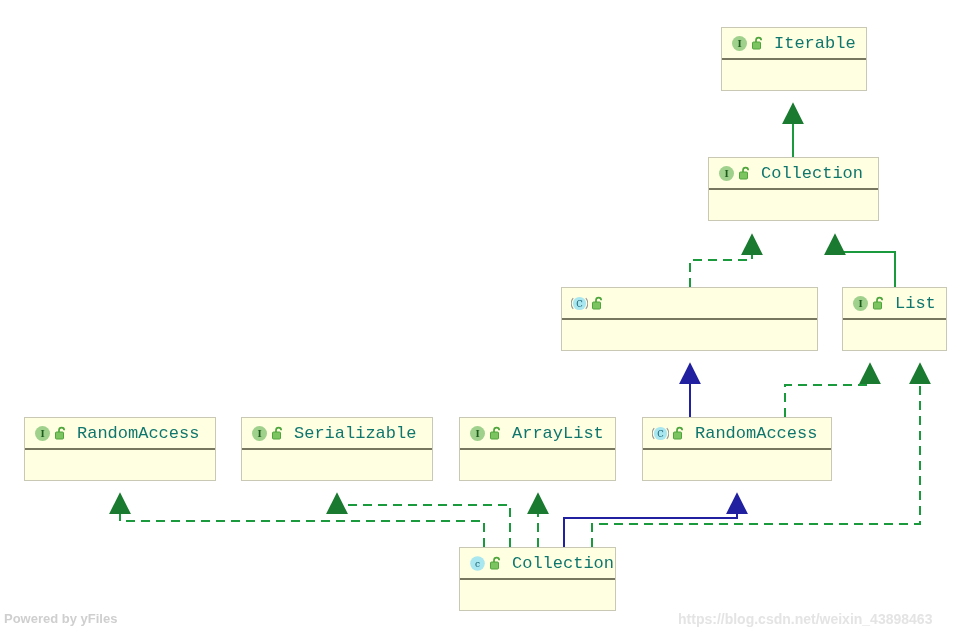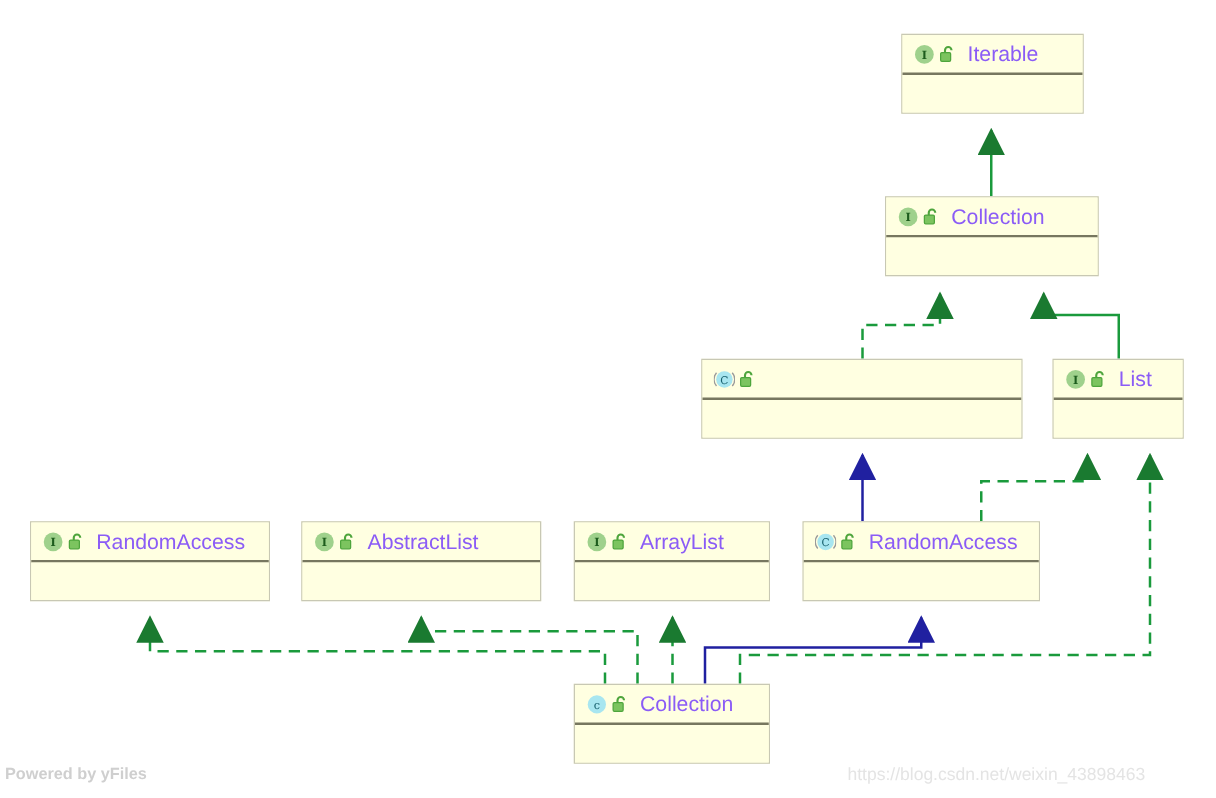--- a/index.html
+++ b/index.html
@@ -57,36 +57,36 @@
   }
   .node-type-icon svg { display: block; }
   .node-vis-icon {
     flex: 0 0 auto;
     width: 14px;
     height: 15px;
     margin-right: 9px;
   }
   .node-vis-icon svg { display: block; }
   .node-title {
-    font-family: Liberation Sans, sans-serif;
+    font-family: Liberation Mono, monospace;
     font-size: 17px;
-    color: #8b5cf6;
+    color: #0f766e;
     letter-spacing: 0px;
     line-height: 1;
   }
   .watermark {
     position: absolute;
     font-family: "Liberation Sans", sans-serif;
     font-size: 13px;
     color: #d6d6d6;
     white-space: nowrap;
     user-select: none;
   }
   #watermark-yfiles { left: 4px; top: 611px; color: #cfcfcf; font-weight: bold; }
-  #watermark-url { left: 678px; top: 611px; color: #e4e4e4; font-size: 14px;}
+  #watermark-url { left: 678px; top: 611px; color: #e4e4e4; font-size: 14px; font-weight: bold;}
 </style>
 </head>
 <body>
 
 <div id="diagram-canvas">
 
   <svg id="edge-layer" viewBox="0 0 973 638" width="973" height="638" xmlns="http://www.w3.org/2000/svg">
 
     <defs>
       <marker id="arrow-green-hollow" viewBox="0 0 12 12" refX="11" refY="6" markerWidth="11" markerHeight="11" orient="auto-start-reverse">
@@ -241,21 +241,21 @@
           <circle cx="8.5" cy="8.5" r="7.5" fill="#9fd18c"></circle>
           <text x="8.5" y="12" text-anchor="middle" font-family="DejaVu Serif, serif" font-size="9" font-weight="bold" fill="#1d5c1d">I</text>
         </svg>
       </span>
       <span class="node-vis-icon">
         <svg width="14" height="15" viewBox="0 0 14 15">
           <path d="M5 6 V4.2 a2.6 2.6 0 0 1 5.2 0" fill="none" stroke="#4ea53c" stroke-width="1.7"></path>
           <rect x="1.5" y="6" width="8" height="7" rx="1" fill="#7cc45f" stroke="#4ea53c" stroke-width="1"></rect>
         </svg>
       </span>
-      <span class="node-title">AbstractList</span>
+      <span class="node-title">Serializable</span>
     </div>
     <div class="uml-node-body"></div>
   </div>
 
   <div class="uml-node" id="node-cloneable" style="left:459px; top:417px; width:157px; height:64px;">
     <div class="uml-node-header">
       <span class="node-type-icon">
         <svg width="17" height="17" viewBox="0 0 17 17">
           <circle cx="8.5" cy="8.5" r="7.5" fill="#9fd18c"></circle>
           <text x="8.5" y="12" text-anchor="middle" font-family="DejaVu Serif, serif" font-size="9" font-weight="bold" fill="#1d5c1d">I</text>

